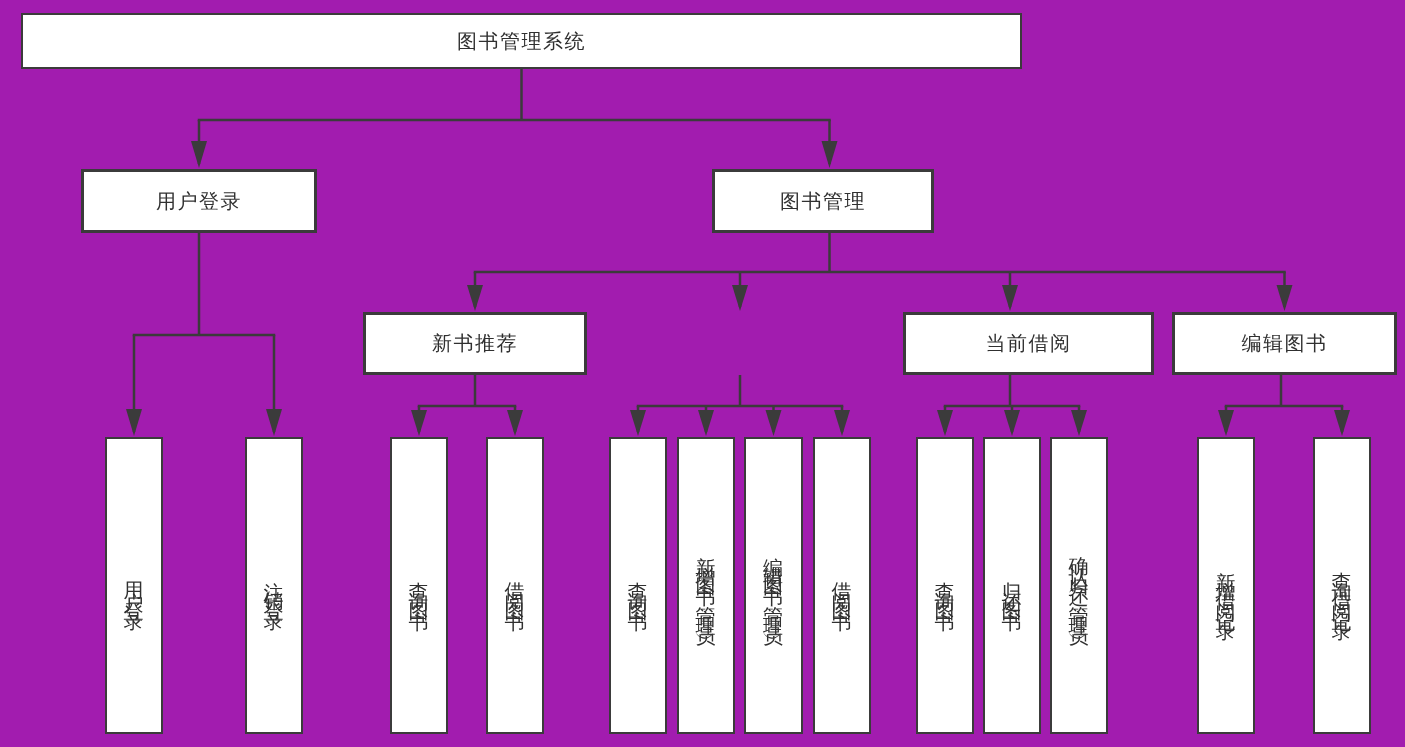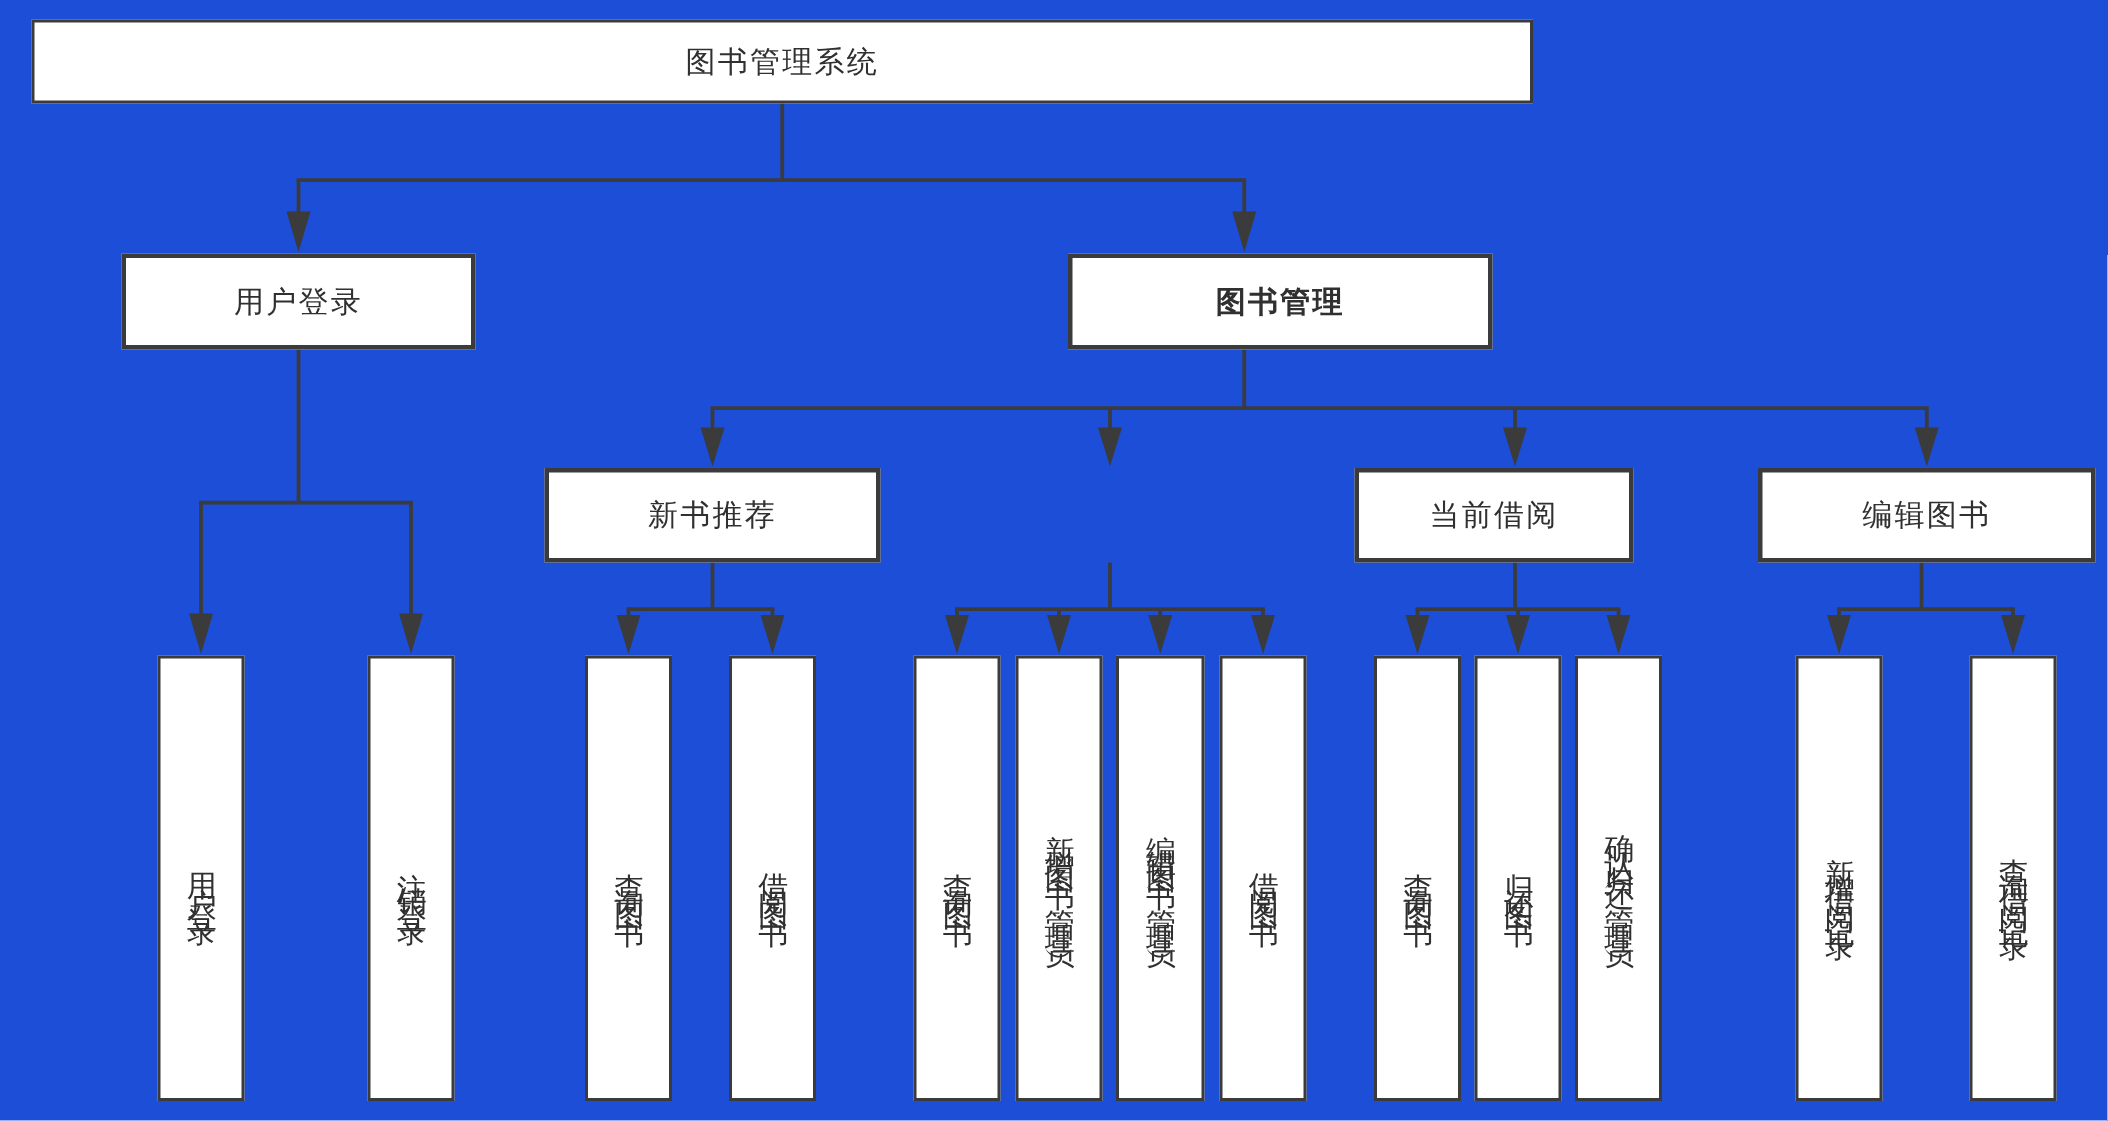--- a/index.html
+++ b/index.html
@@ -1,19 +1,19 @@
 <!DOCTYPE html>
 <html><head>
 <meta charset="utf-8">
 <style>
   html,body{margin:0;padding:0;background:#ffffff;}
   .stage{
     position:relative;
     width:1405px;height:747px;
-    background:#1d4ed8;
+    background:#a21caf;
     font-family:"Liberation Sans","DejaVu Sans",sans-serif;
     overflow:hidden;
   }
   .wires{position:absolute;left:0;top:0;z-index:1;}
   .box{
     position:absolute;
     box-sizing:border-box;
     background:#ffffff;
     border:3px solid #3b3b3b;
     display:flex;align-items:center;justify-content:center;
@@ -122,28 +122,28 @@
     </g>
   </svg>
 
   <div class="box hbox root" style="left:21px;top:13px;width:1001px;height:56px;">
     <span>图书管理系统</span>
   </div>
 
   <div class="box hbox" style="left:81px;top:169px;width:236px;height:64px;">
     <span>用户登录</span>
   </div>
-  <div class="box hbox" style="left:712px;top:169px;width:283px;height:64px;font-weight:bold;">
+  <div class="box hbox" style="left:712px;top:169px;width:222px;height:64px;">
     <span>图书管理</span>
   </div>
 
   <div class="box hbox" style="left:363px;top:312px;width:224px;height:63px;">
     <span>新书推荐</span>
   </div>
-  <div class="box hbox" style="left:903px;top:312px;width:186px;height:63px;">
+  <div class="box hbox" style="left:903px;top:312px;width:251px;height:63px;">
     <span>当前借阅</span>
   </div>
   <div class="box hbox" style="left:1172px;top:312px;width:225px;height:63px;">
     <span>编辑图书</span>
   </div>
 
   <div class="box vbox" style="left:105px;top:437px;width:58px;height:297px;">
     <span class="vtext">用户登录</span>
   </div>
   <div class="box vbox" style="left:245px;top:437px;width:58px;height:297px;">

